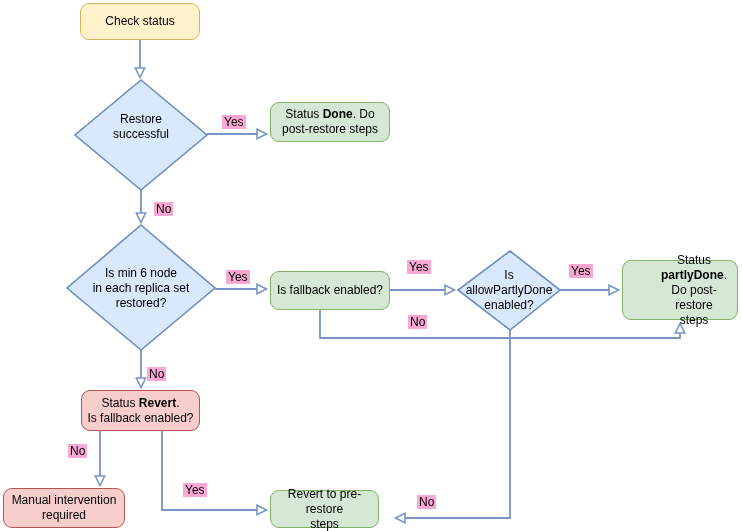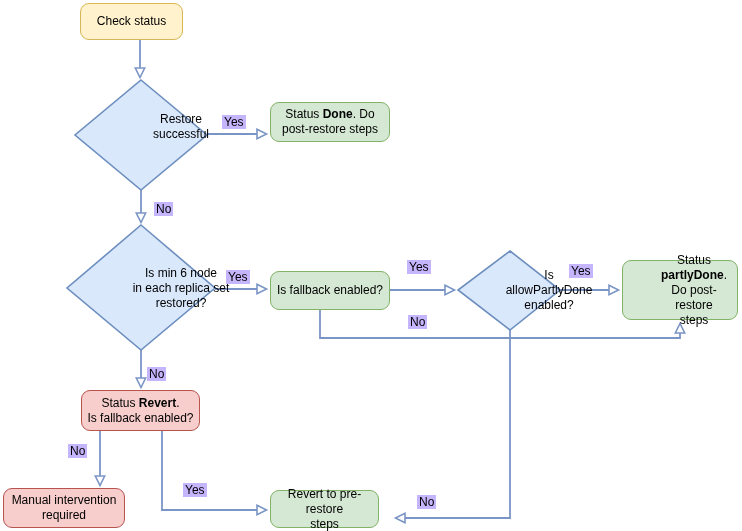--- a/index.html
+++ b/index.html
@@ -40,25 +40,24 @@
     line-height: 15px;
     padding: 2px 4px;
   }
   .yellow { background: var(--yellow-fill, #FFF2CC); border-color: var(--yellow-stroke, #D6B656); }
   .green  { background: var(--green-fill, #D5E8D4);  border-color: var(--green-stroke, #82B366); }
   .red    { background: var(--red-fill, #F8CECC);    border-color: var(--red-stroke, #B85450); }
   .dlabel {
     position: absolute;
     text-align: center;
     line-height: 15px;
-    margin-left: 40px;
   }
   .elabel {
     position: absolute;
-    background: #c4b5fd;
+    background: #f9a8d4;
     padding: 0 2px;
     line-height: 14px;
   }
   b { font-weight: bold; }
 </style>
 </head>
 <body>
 
 <div id="canvas">
 
@@ -79,21 +78,21 @@
     <path class="edge" marker-end="url(#ah)" d="M215,289 L266,289"></path>
     <path class="edge" marker-end="url(#ah)" d="M390,290 L454,290"></path>
     <path class="edge" marker-end="url(#ah)" d="M560,290 L618,290"></path>
     <path class="edge" marker-end="url(#ah)" d="M320,310 L320,338 L680,338 L680,324"></path>
     <path class="edge" marker-end="url(#ah)" d="M141,350 L141,387"></path>
     <path class="edge" marker-end="url(#ah)" d="M100,431 L100,485"></path>
     <path class="edge" marker-end="url(#ah)" d="M162,431 L162,510 L266,510"></path>
     <path class="edge" marker-end="url(#ah)" d="M510,330 L510,518 L396,518"></path>
   </svg>
 
-  <div class="node yellow" style="left:80px; top:3px; width:103px; height:37px;">
+  <div class="node yellow" style="left:80px; top:3px; width:120px; height:37px;">
     <span>Check status</span>
   </div>
 
   <div class="node green" style="left:270px; top:102px; width:120px; height:40px;">
     <div>
       <span>Status </span><b>Done</b><span>. Do</span><br>
       <span>post-restore steps</span>
     </div>
   </div>
 

